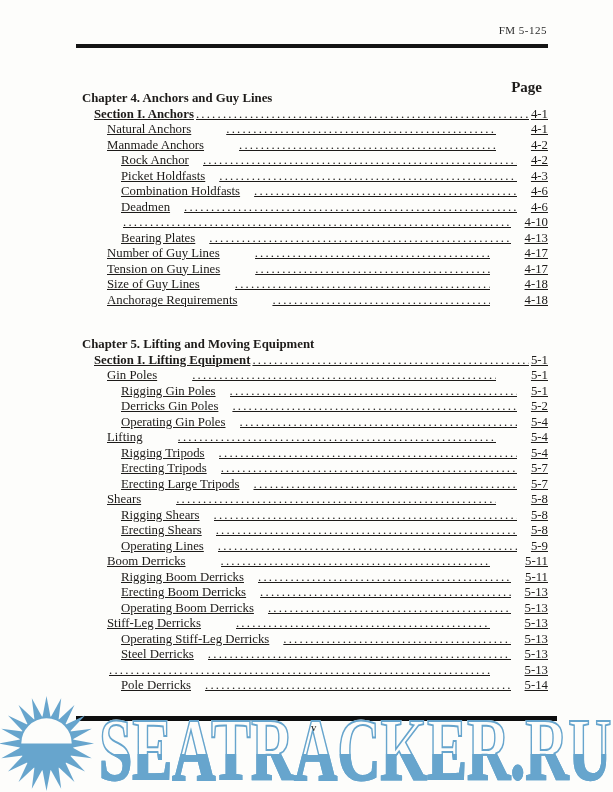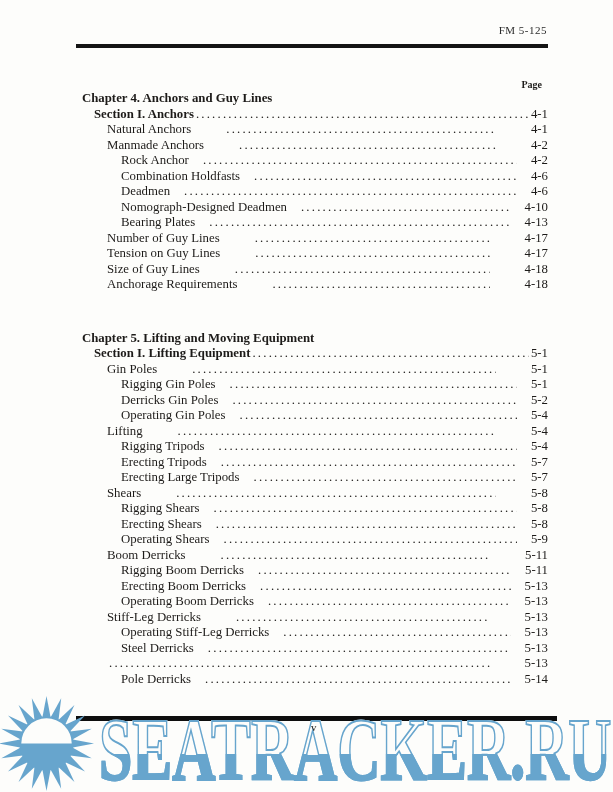--- a/index.html
+++ b/index.html
@@ -16,30 +16,30 @@
   .doc-code {
     position: absolute; top: 24px; right: 66px;
     font-size: 11px; letter-spacing: 0.5px; color: #2b2b2b;
   }
   .header-rule {
     position: absolute; left: 76px; top: 44px;
     width: 472px; height: 4px; background: #141414;
   }
   .page-label {
     position: absolute; top: 79px; right: 71px;
-    font-size: 10px; font-weight: bold;
+    font-size: 15px; font-weight: bold;
   }
   
   .toc {
     position: absolute; left: 76px; top: 91px; width: 472px;
     font-size: 12.8px; line-height: 15.5px;
   }
-  .chapter + .chapter { margin-top: 38px; }
+  .chapter + .chapter { margin-top: 29px; }
   .chapter-title { font-weight: bold; padding-left: 6px; white-space: nowrap; }
-  .row { display: flex; align-items: flex-start; white-space: nowrap; }
+  .row { display: flex; align-items: flex-start; white-space: nowrap; text-decoration: underline; }
   .row .label { flex: 0 0 auto; }
   .row.bold .label { font-weight: bold; }
   .row.lvl1 { padding-left: 18px; }
   .row.lvl2 { padding-left: 31px; gap: 33px; }
   .row.lvl3 { padding-left: 45px; gap: 12px; }
   .dots {
     flex: 1 1 auto; overflow: hidden; margin: 0 2px;
     letter-spacing: -0.5px; color: #242220;
   }
   .dots::after {
@@ -102,31 +102,35 @@
           <span class="label">Manmade Anchors</span>
           <span class="dots"></span>
           <span class="pg">4-2</span>
         </div>
         <div class="row lvl3">
           <span class="label">Rock Anchor</span>
           <span class="dots"></span>
           <span class="pg">4-2</span>
         </div>
         <div class="row lvl3">
+          <span class="label">Picket Holdfasts</span>
+          <span class="dots"></span>
+          <span class="pg">4-3</span>
+        </div>
+        <div class="row lvl3">
           <span class="label">Combination Holdfasts</span>
           <span class="dots"></span>
           <span class="pg">4-6</span>
         </div>
         <div class="row lvl3">
           <span class="label">Deadmen</span>
           <span class="dots"></span>
           <span class="pg">4-6</span>
         </div>
         <div class="row lvl3">
-          <span class="label">Nomograph-Designed Deadmen</span>
           <span class="dots"></span>
           <span class="pg">4-10</span>
         </div>
         <div class="row lvl3">
           <span class="label">Bearing Plates</span>
           <span class="dots"></span>
           <span class="pg">4-13</span>
         </div>
         <div class="row lvl2">
           <span class="label">Number of Guy Lines</span>
@@ -205,21 +209,21 @@
           <span class="label">Rigging Shears</span>
           <span class="dots"></span>
           <span class="pg">5-8</span>
         </div>
         <div class="row lvl3">
           <span class="label">Erecting Shears</span>
           <span class="dots"></span>
           <span class="pg">5-8</span>
         </div>
         <div class="row lvl3">
-          <span class="label">Operating Shears</span>
+          <span class="label">Operating Lines</span>
           <span class="dots"></span>
           <span class="pg">5-9</span>
         </div>
         <div class="row lvl2">
           <span class="label">Boom Derricks</span>
           <span class="dots"></span>
           <span class="pg">5-11</span>
         </div>
         <div class="row lvl3">
           <span class="label">Rigging Boom Derricks</span>

